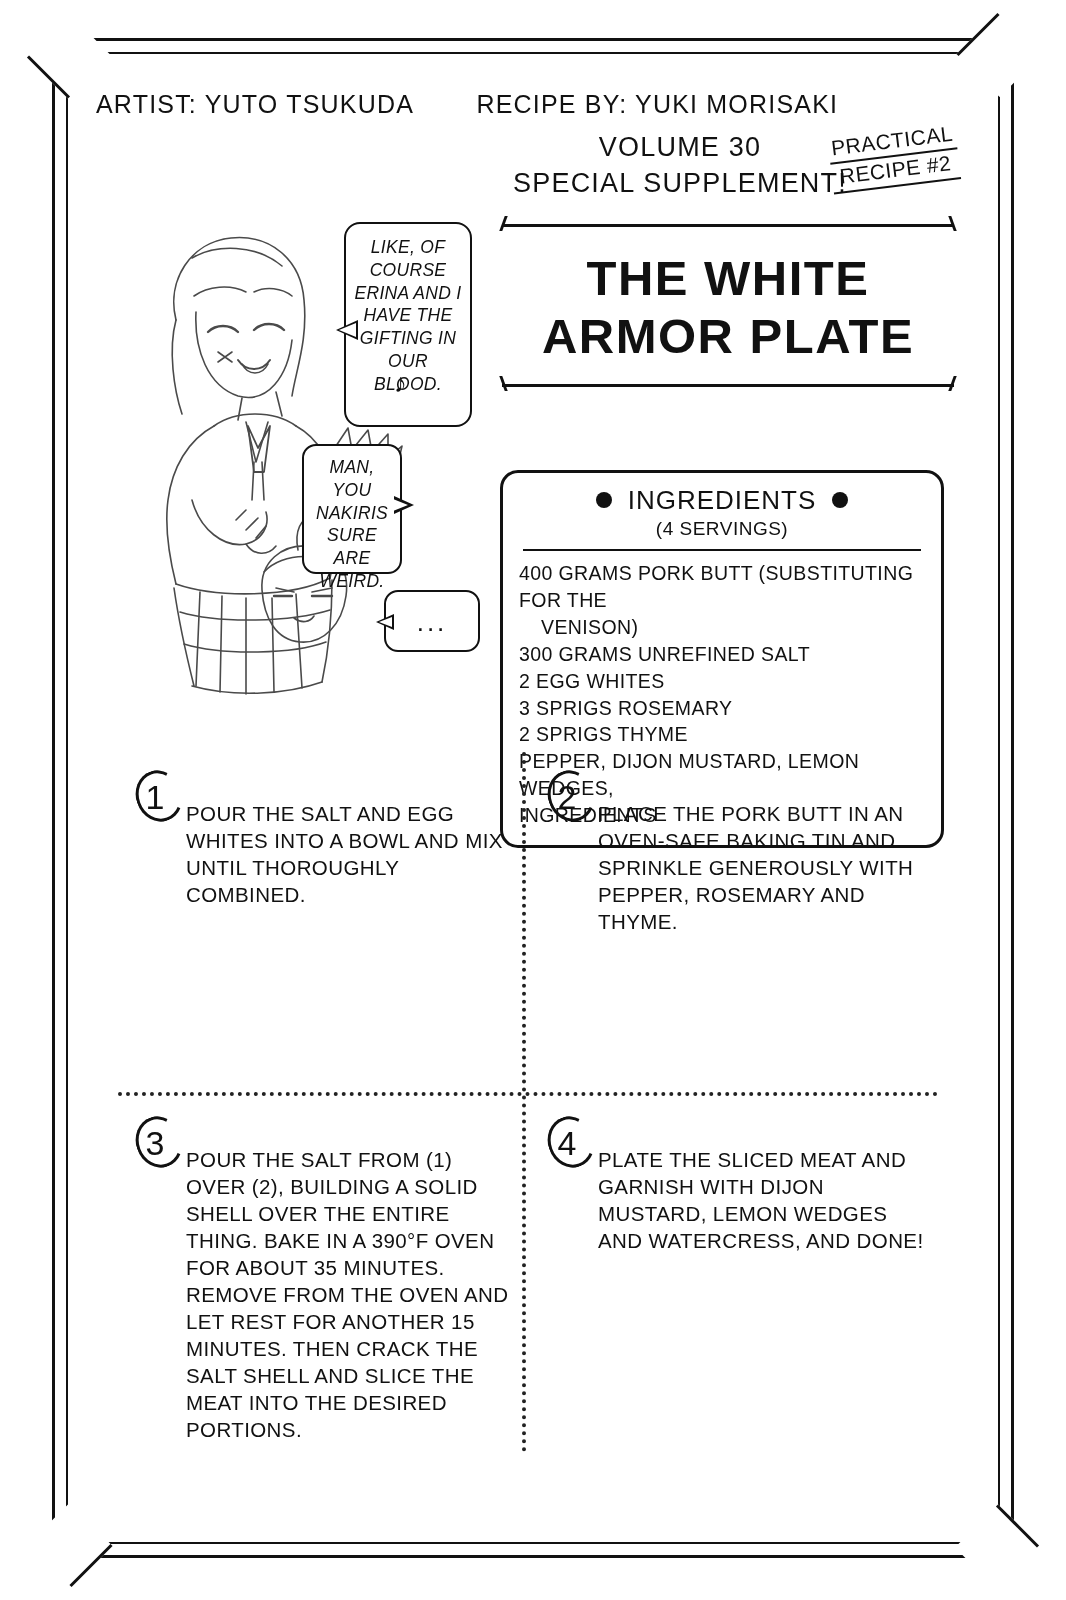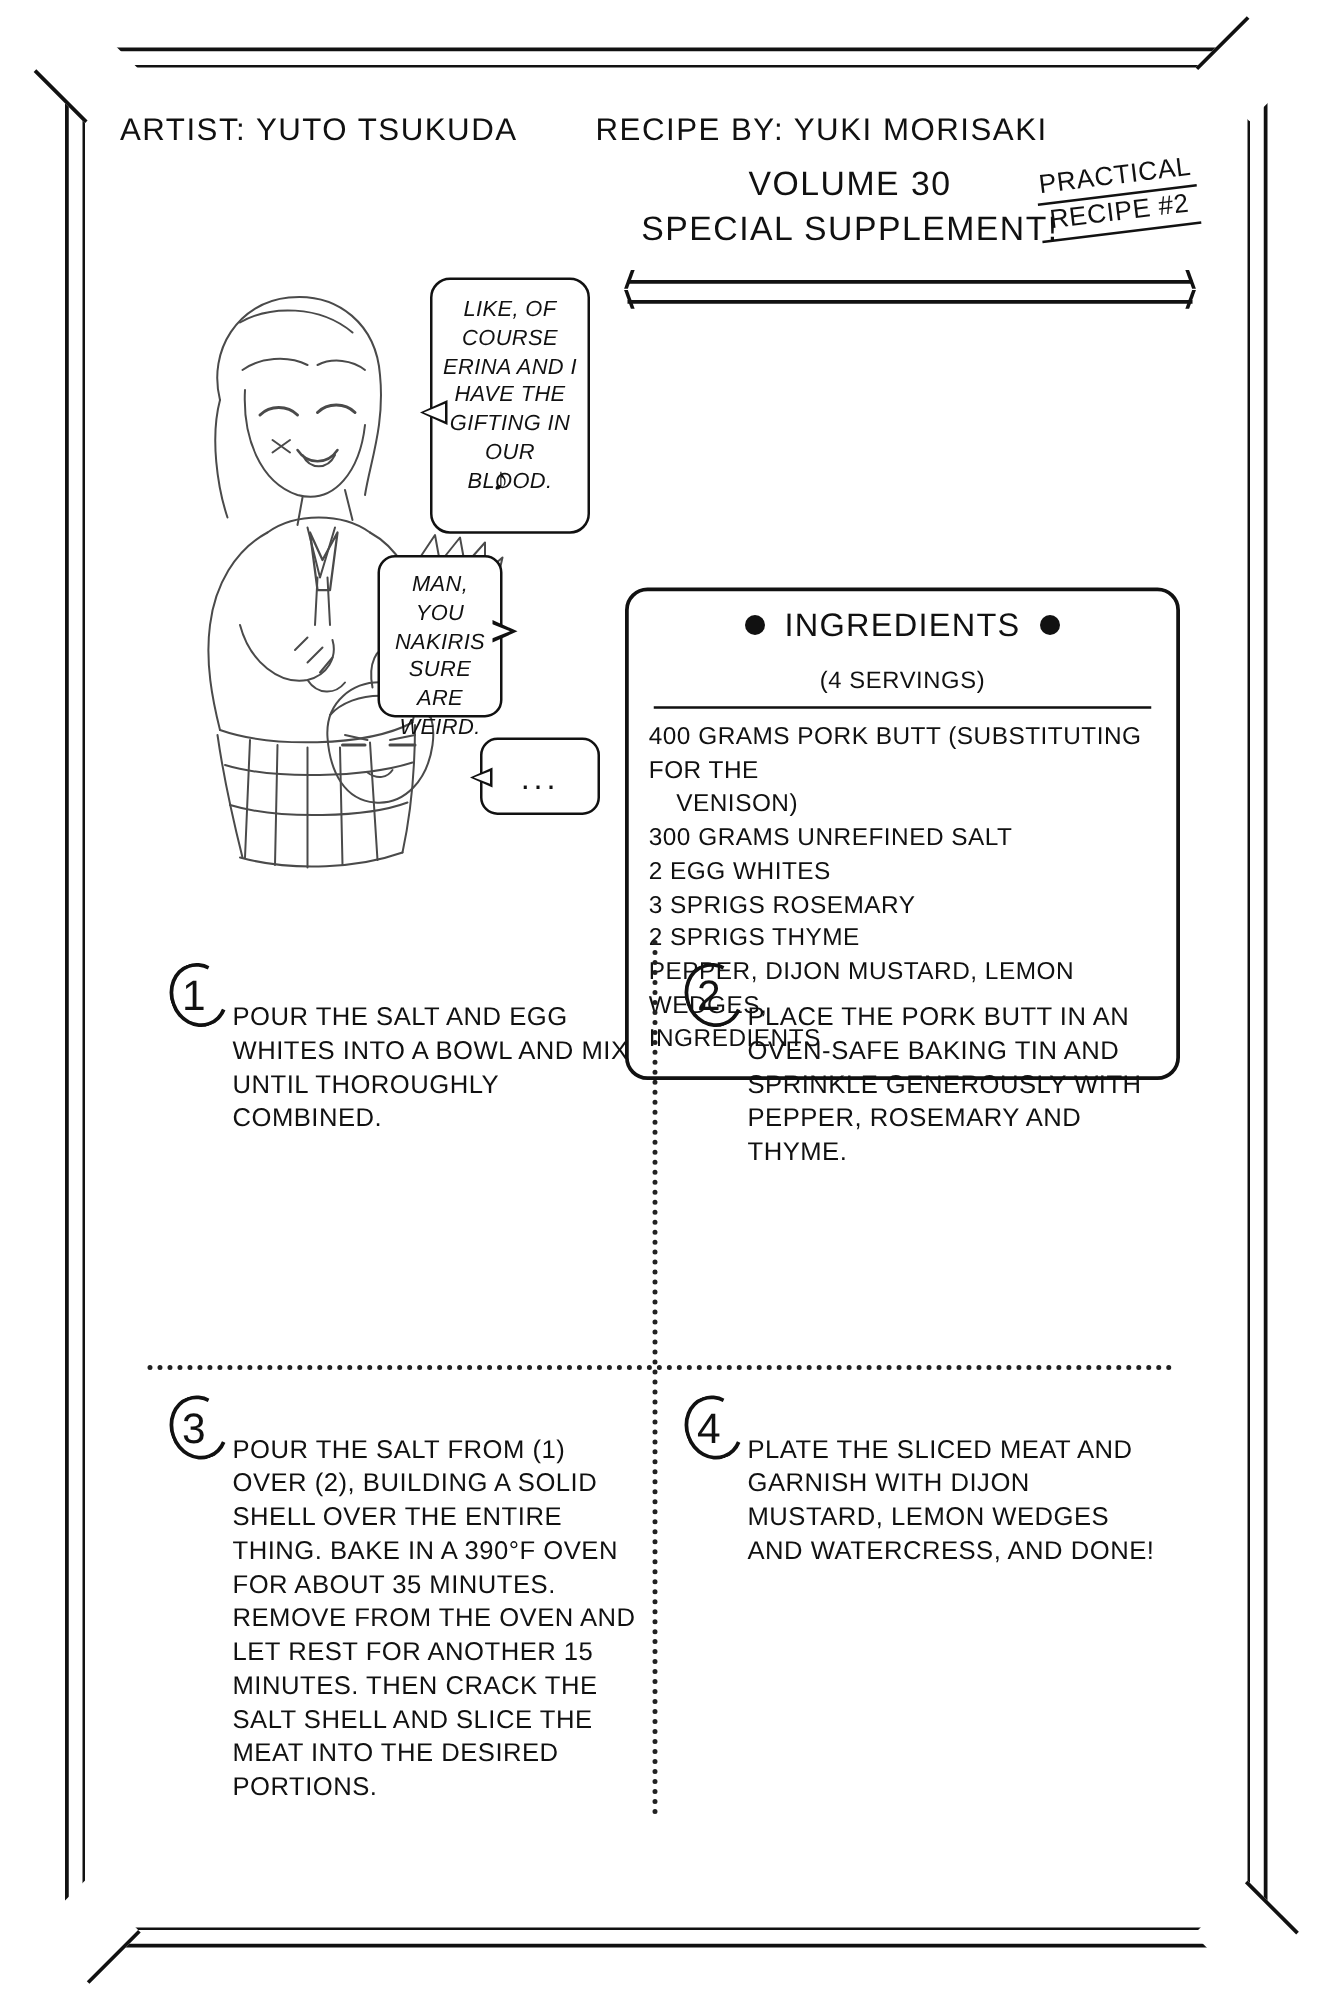--- a/index.html
+++ b/index.html
@@ -140,21 +140,21 @@
     display: inline-block;
     width: 16px; height: 16px;
     border-radius: 50%;
     background: #111;
     vertical-align: middle;
     margin: 0 16px 4px;
   }
   .ing-sub {
     text-align: center;
     font-size: 19px;
-    margin-top: 18px;
+    margin-top: 2px;
     letter-spacing: 0.5px;
   }
   .ing-divider {
     border-top: 2px solid #111;
     margin: 9px 4px 9px;
   }
   .ing-list {
     font-size: 19.5px;
     line-height: 1.38;
     letter-spacing: 0.4px;
@@ -309,20 +309,24 @@
   <div class="practical-badge">
     <span class="underline">PRACTICAL</span>
     <span class="underline">RECIPE #2</span>
   </div>
 
   <div class="title-wrap">
     <div class="rule">
       <div class="tick-l"></div>
         <div class="line"></div>
         <div class="tick-r"></div>
+    </div>
+    <div class="main-title">
+      <div>THE WHITE</div>
+      <div>ARMOR PLATE</div>
     </div>
     <div class="rule bottom">
       <div class="tick-l"></div>
         <div class="line"></div>
         <div class="tick-r"></div>
     </div>
   </div>
 
   <div class="ingredients-box">
     <div class="ing-title">

